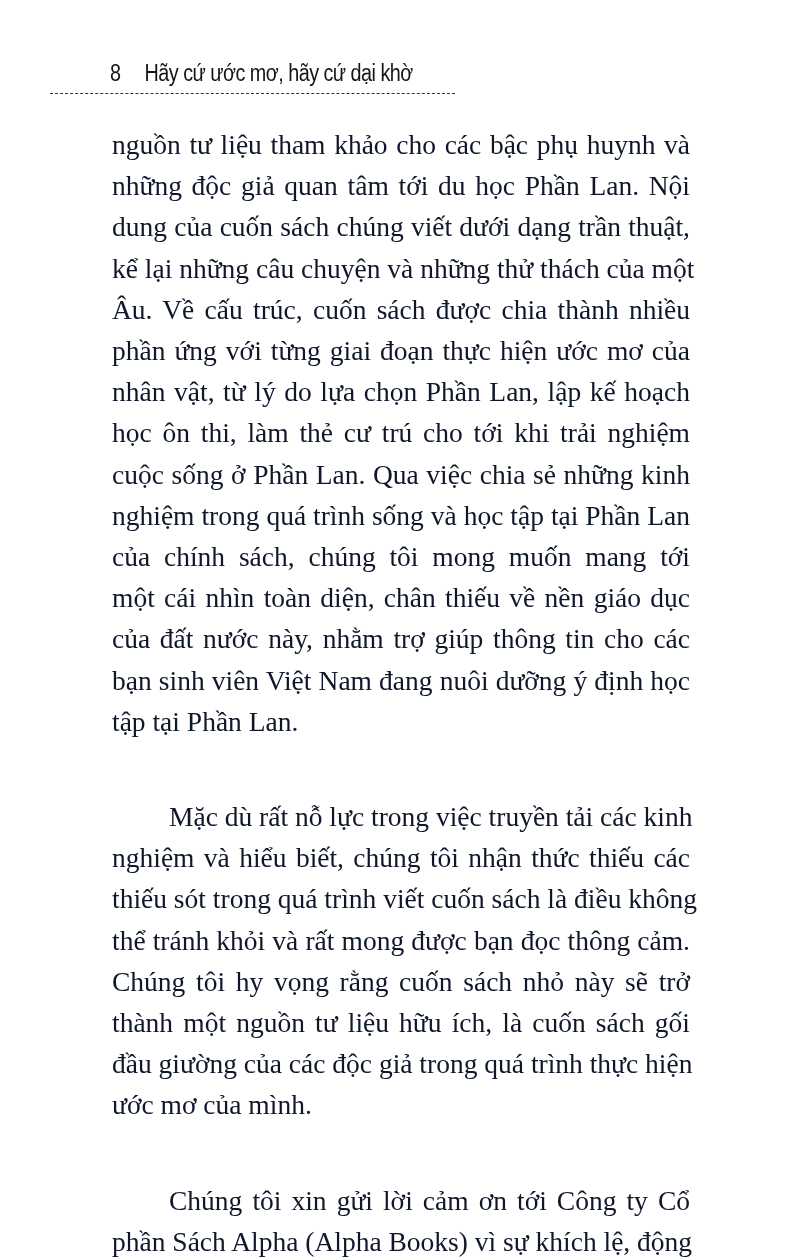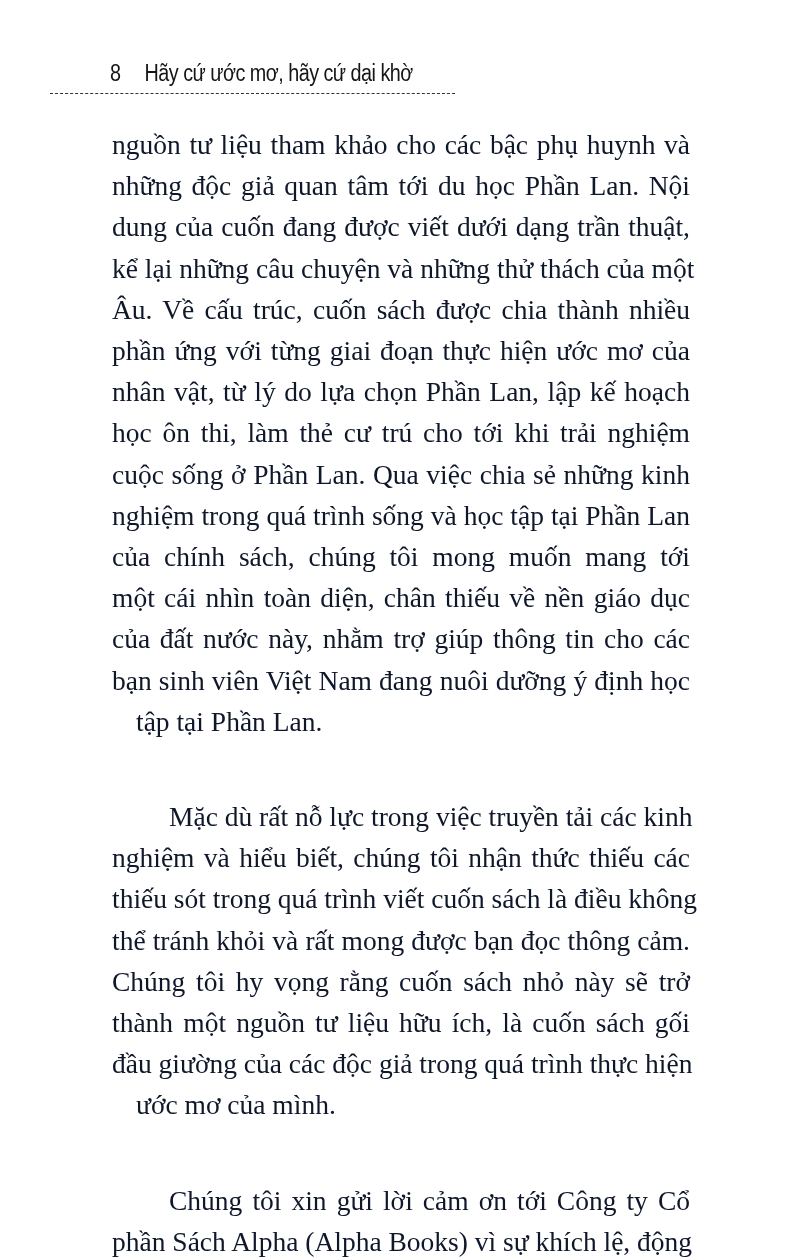--- a/index.html
+++ b/index.html
@@ -55,21 +55,20 @@
       color: #0f172a;
     }
     .line {
       display: block;
       white-space: nowrap;
       text-align: justify;
       text-align-last: justify;
     }
     .line.last {
       text-align-last: left;
-      margin-left: 24px;
     }
     .line.indent {
       padding-left: 57px;
       margin-top: 43px;
     }
     .para-gap {
       display: block;
       height: 11px;
     }
   </style>
@@ -81,21 +80,21 @@
     <span class="page-number">8</span>
     <span class="running-title">Hãy cứ ước mơ, hãy cứ dại khờ</span>
   </div>
   <div class="header-rule"></div>
 </div>
 
 <div class="body-text">
   <div class="paragraph">
     <span class="line">nguồn tư liệu tham khảo cho các bậc phụ huynh và</span>
     <span class="line">những độc giả quan tâm tới du học Phần Lan. Nội</span>
-    <span class="line">dung của cuốn đang được viết dưới dạng trần thuật,</span>
+    <span class="line">dung của cuốn sách chúng viết dưới dạng trần thuật,</span>
     <span class="line">kể lại những câu chuyện và những thử thách của một</span>
     <span class="line">Âu. Về cấu trúc, cuốn sách được chia thành nhiều</span>
     <span class="line">phần ứng với từng giai đoạn thực hiện ước mơ của</span>
     <span class="line">nhân vật, từ lý do lựa chọn Phần Lan, lập kế hoạch</span>
     <span class="line">học ôn thi, làm thẻ cư trú cho tới khi trải nghiệm</span>
     <span class="line">cuộc sống ở Phần Lan. Qua việc chia sẻ những kinh</span>
     <span class="line">nghiệm trong quá trình sống và học tập tại Phần Lan</span>
     <span class="line">của chính sách, chúng tôi mong muốn mang tới</span>
     <span class="line">một cái nhìn toàn diện, chân thiếu về nền giáo dục</span>
     <span class="line">của đất nước này, nhằm trợ giúp thông tin cho các</span>

